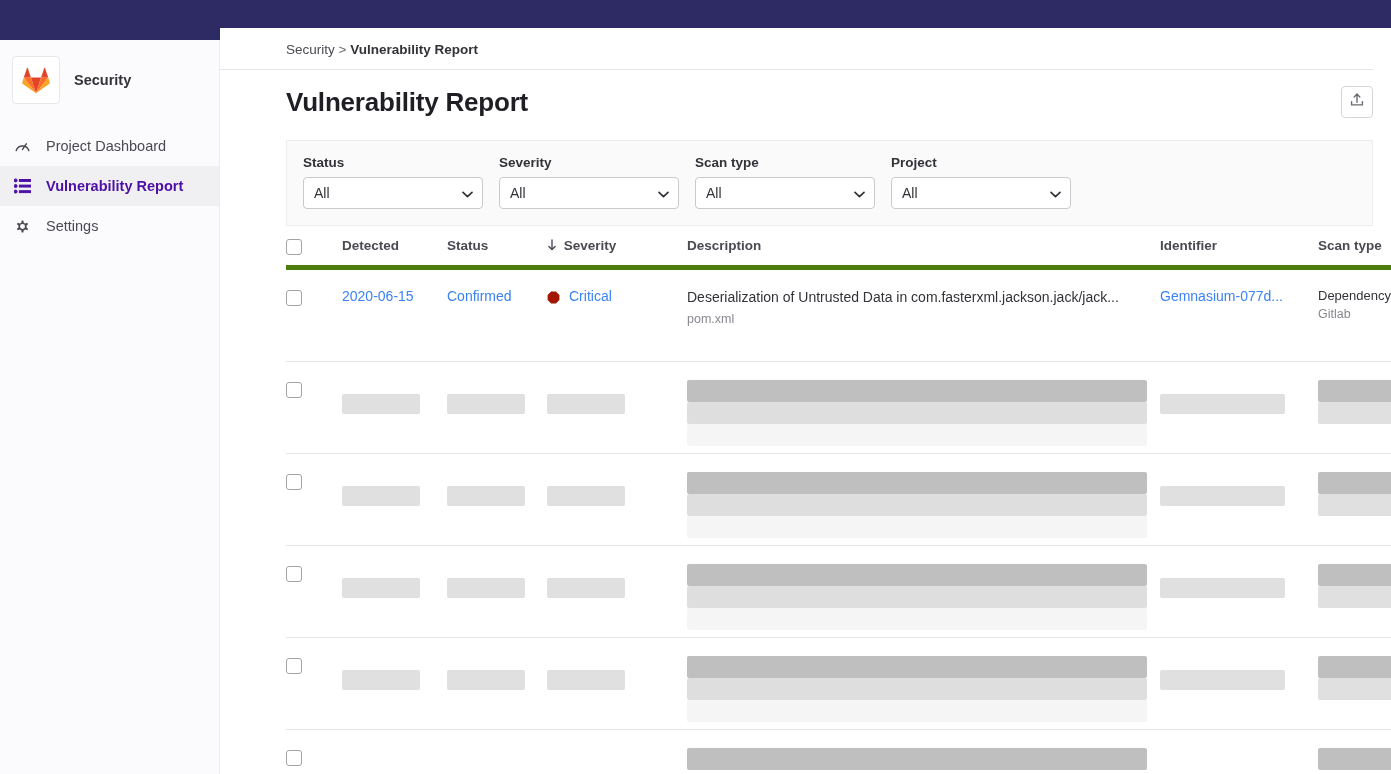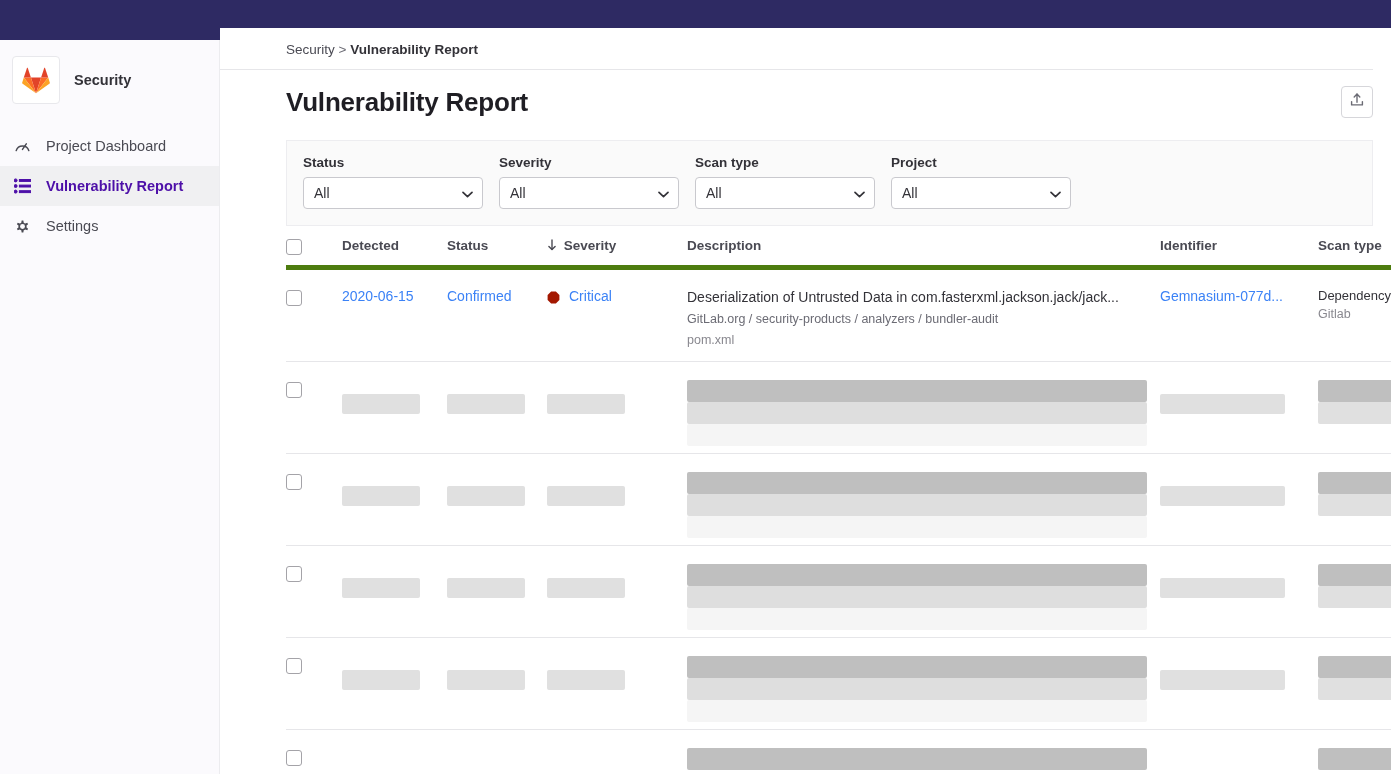--- a/index.html
+++ b/index.html
@@ -352,21 +352,20 @@
           <span class="sev-dot">
             <svg width="13" height="13" viewBox="0 0 13 13">
               <path d="M4.1 0.6 H8.9 L12.4 4.1 V8.9 L8.9 12.4 H4.1 L0.6 8.9 V4.1 Z" fill="#a31700"></path>
             </svg>
           </span>
           <span class="cell-txt">Critical</span>
         </div>
       </div>
       <div class="c-desc">
         <div class="desc-main">Deserialization of Untrusted Data in com.fasterxml.jackson.jack/jack...</div>
-        <div class="desc-sub">GitLab.org / security-products / analyzers / bundler-audit</div>
         <div class="desc-file">pom.xml</div>
       </div>
       <div class="c-ident cell-txt">Gemnasium-077d...</div>
       <div class="c-scan">
         <div class="scan-main">Dependency</div>
         <div class="scan-sub">Gitlab</div>
       </div>
     </div>
 
     <div id="skeletons">

